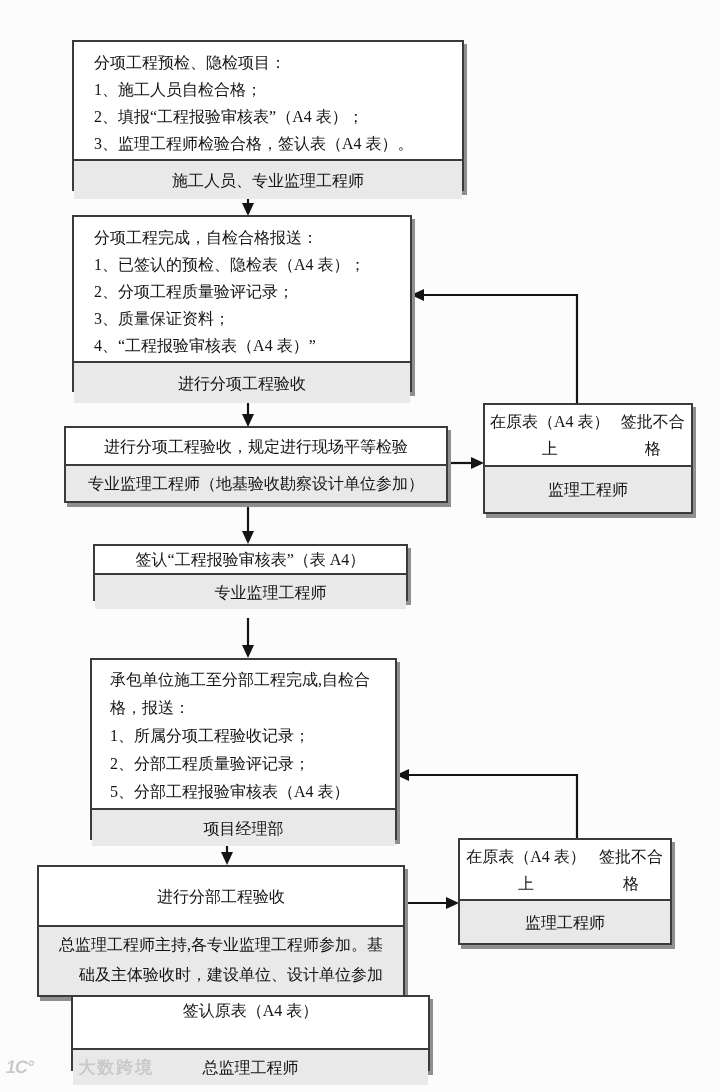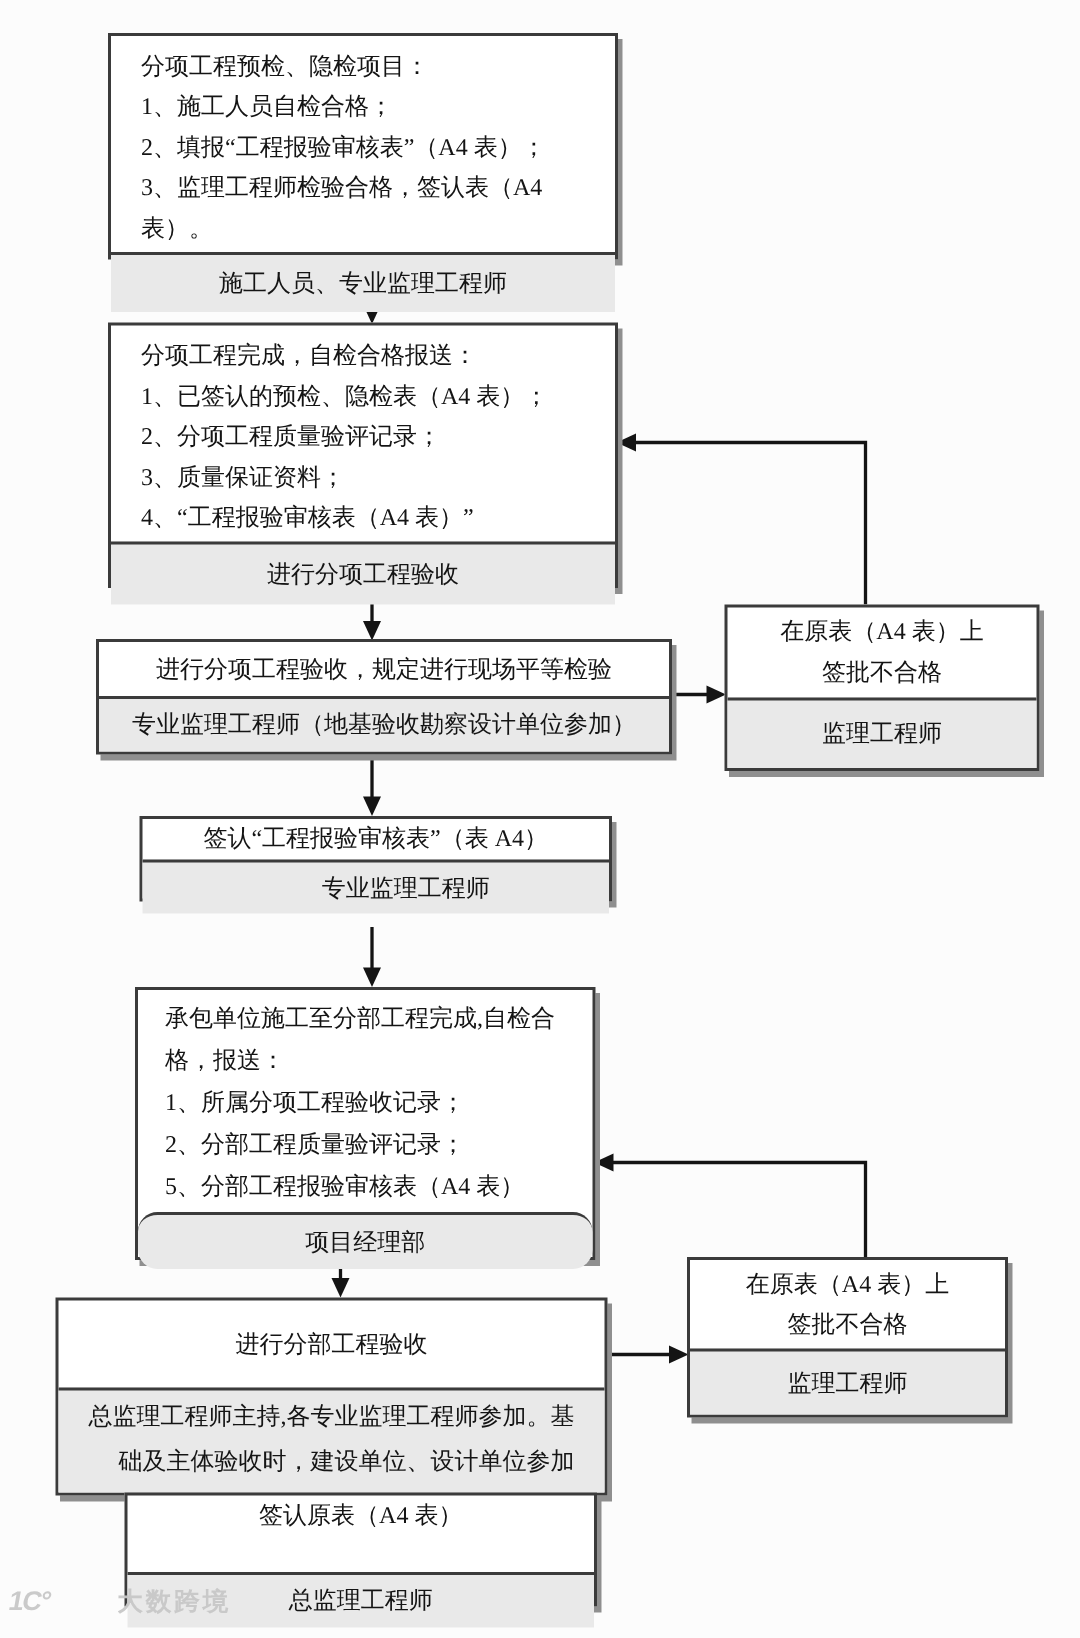--- a/index.html
+++ b/index.html
@@ -20,39 +20,39 @@
   .connectors polygon{fill:var(--ink);stroke:none;}
   .node{
     position:absolute;box-sizing:border-box;background:#fff;
     border:2px solid var(--border);
     box-shadow:3px 4px 0 var(--shadow);
     display:flex;flex-direction:column;
     font-size:16px;line-height:27px;
   }
   .nbody{flex:1;box-sizing:border-box;}
   .nbody.list{padding:7px 10px 2px 20px;text-align:left;}
-  .nbody.center{display:flex;flex-direction:column;align-items:center;justify-content:center;text-align:center;}
+  .nbody.center{display:flex;align-items:center;justify-content:center;text-align:center;}
   .actor{
     box-sizing:border-box;background:var(--footer);border-top:2px solid var(--border);
     display:flex;align-items:center;justify-content:center;text-align:center;
     flex:0 0 auto;
   }
   .actor.left{display:block;text-align:right;padding:3px 20px 0 14px;line-height:30px;}
   .ln{white-space:normal;}
   
-  .n1{left:72px;top:22px;width:340px;height:151px;}   .n1 .actor{height:40px;}
+  .n1{left:72px;top:40px;width:392px;height:151px;}   .n1 .actor{height:40px;}
   .n2{left:72px;top:215px;width:340px;height:177px;}  .n2 .actor{height:42px;}
   .n3{left:64px;top:426px;width:384px;height:77px;}   .n3 .actor{height:37px;}
   .n4{left:483px;top:403px;width:210px;height:111px;} .n4 .actor{height:47px;}
   .n5{left:93px;top:544px;width:315px;height:57px;}   .n5 .actor{height:36px;padding-left:40px;}
-  .n6{left:90px;top:658px;width:307px;height:182px;}  .n6 .actor{height:38px;border-radius:13px;}
+  .n6{left:90px;top:658px;width:307px;height:182px;}  .n6 .actor{height:38px;}
   .n6 .nbody.list{padding:6px 12px 2px 18px;line-height:28px;}
   .n7{left:37px;top:865px;width:368px;height:132px;}  .n7 .actor{height:70px;}
   .n8{left:458px;top:838px;width:214px;height:107px;} .n8 .actor{height:44px;}
-  .n9{left:83px;top:995px;width:315px;height:76px;gap:24px;}   .n9 .actor{height:37px;}
+  .n9{left:71px;top:995px;width:359px;height:76px;gap:24px;}   .n9 .actor{height:37px;}
   .watermark{
     position:absolute;left:6px;top:1056px;display:flex;align-items:center;gap:5px;
     color:#c8c8c8;opacity:.95;font-family:"Liberation Sans","DejaVu Sans",sans-serif;
   }
   .wm-logo{font-weight:800;font-size:18px;transform:skewX(-10deg);letter-spacing:-1px;}
   .wm-text{font-weight:700;font-size:17px;letter-spacing:2px;margin-left:40px;}
 </style>
 </head>
 <body>
 

